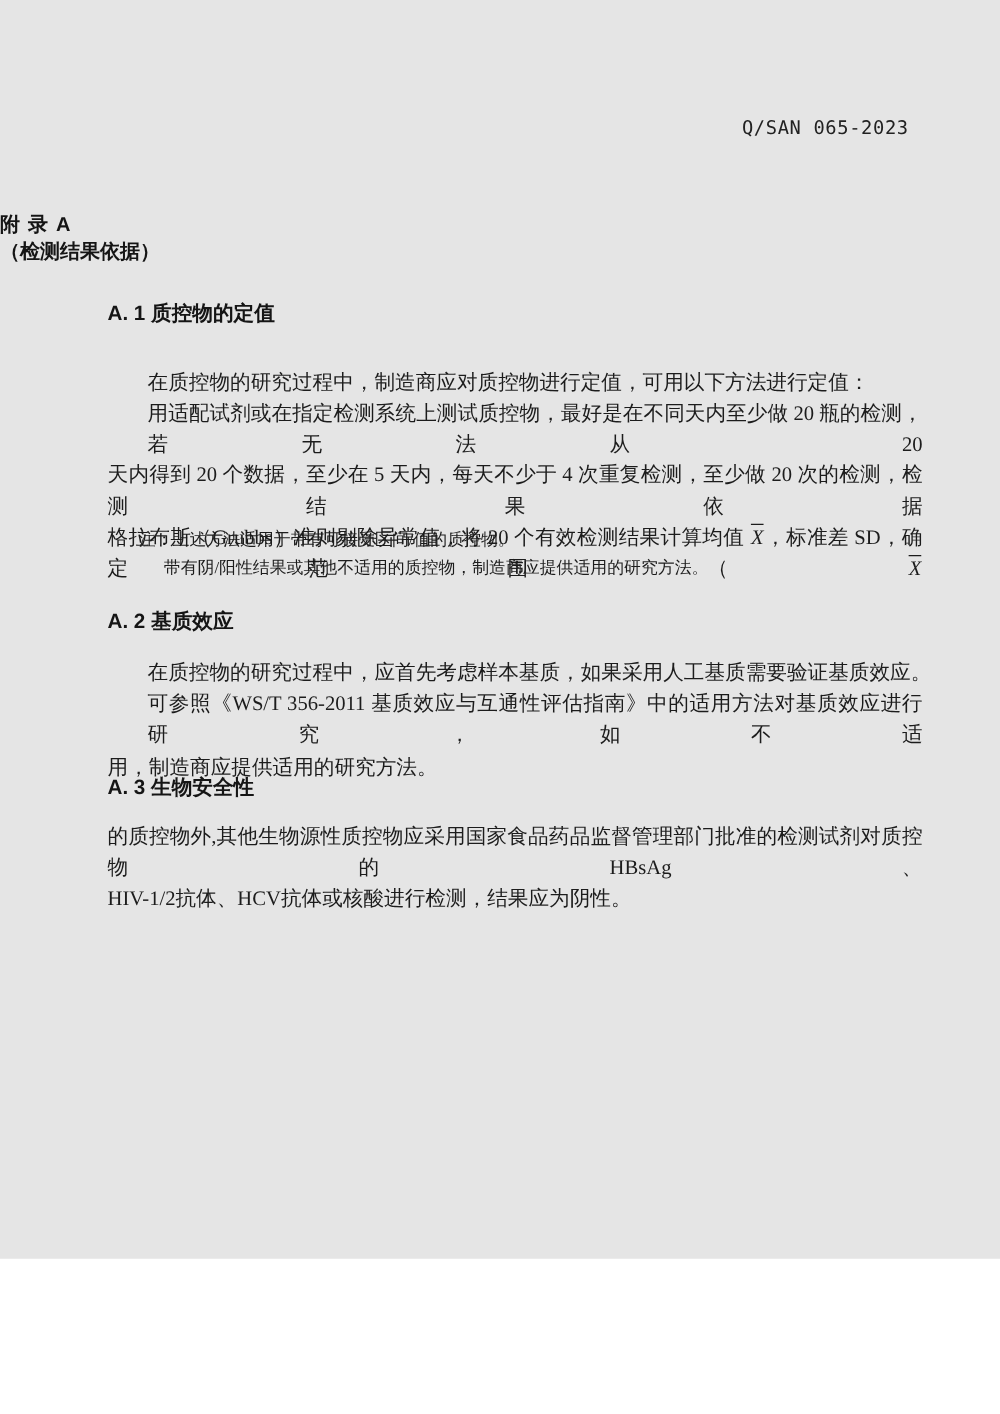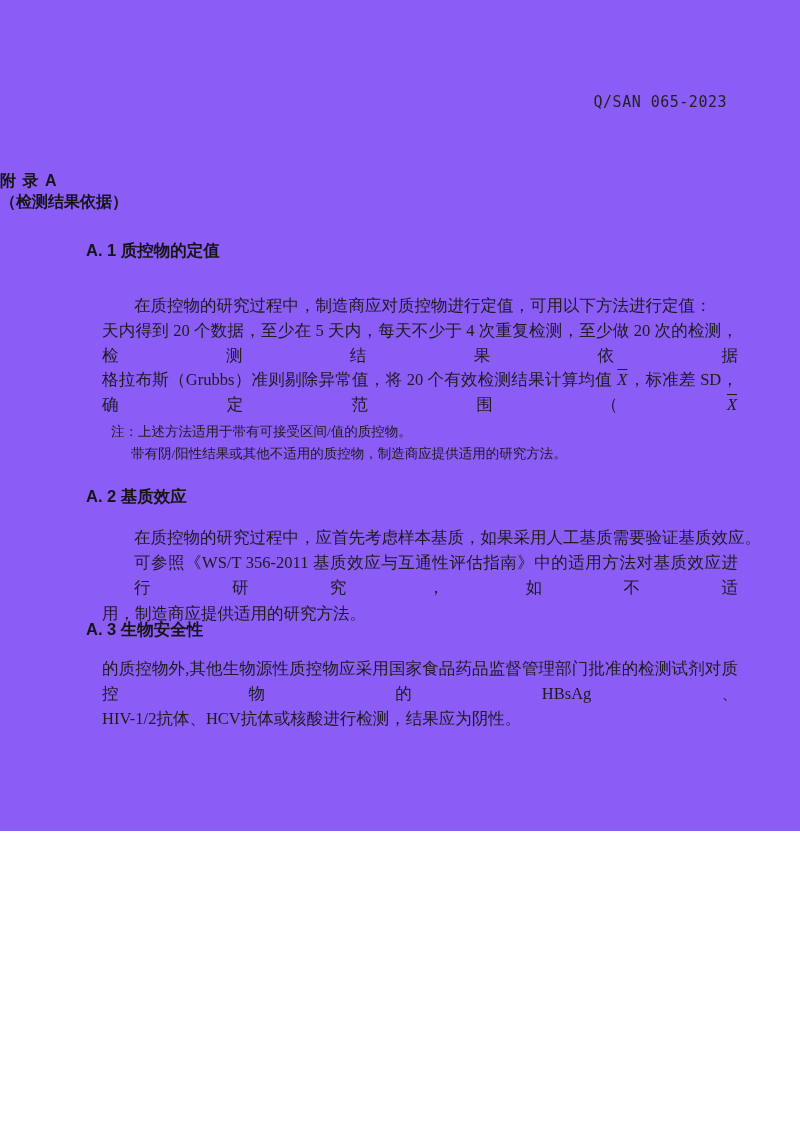--- a/index.html
+++ b/index.html
@@ -5,22 +5,22 @@
   * { box-sizing: border-box; }
   html, body { margin: 0; padding: 0; }
   body {
     width: 800px; height: 1131px;
     background: #ffffff;
     font-family: "Liberation Serif", "DejaVu Serif", serif;
     color: #1c1c1c;
   }
   .page {
     position: relative;
-    width: 800px; height: 831px;
-    background: #8b5cf6;
+    width: 800px; height: 1007px;
+    background: #e5e5e5;
     overflow: hidden;
   }
   .header-code {
     position: absolute;
     top: 93px; right: 73px;
     font-family: "DejaVu Sans Mono", monospace;
     font-size: 15px;
     letter-spacing: 0.5px;
     color: #222;
   }
@@ -45,21 +45,21 @@
     white-space: nowrap;
   }
   .para {
     position: absolute;
     left: 86px;
     width: 652px;
     font-size: 16.5px;
     line-height: 24.8px;
     color: #1c1c1c;
   }
-  .para .line { white-space: nowrap; margin-left: 16px; }
+  .para .line { white-space: nowrap; }
   .para .indent { padding-left: 32px; }
   .para .just {
     white-space: normal;
     text-align: justify;
     text-align-last: justify;
   }
   .xbar {
     font-style: italic;
     text-decoration: overline;
     padding: 0 1px;
@@ -89,20 +89,21 @@
 
   <div class="title-block">
     <div class="title-appendix">附 录 A</div>
     <div class="title-type">（检测结果依据）</div>
   </div>
 
   <div class="sec-heading" style="top:240px;">A. 1 质控物的定值</div>
 
   <div class="para" style="top:294px;">
     <div class="line indent">在质控物的研究过程中，制造商应对质控物进行定值，可用以下方法进行定值：</div>
+    <div class="line indent just">用适配试剂或在指定检测系统上测试质控物，最好是在不同天内至少做 20 瓶的检测，若无法从 20</div>
     <div class="line just">天内得到 20 个数据，至少在 5 天内，每天不少于 4 次重复检测，至少做 20 次的检测，检测结果依据</div>
     <div class="line just"><span>格拉布斯（Grubbs）准则剔除异常值，将 20 个有效检测结果计算均值 </span><span class="xbar">X</span><span>，标准差 SD，确定范围（</span><span class="xbar">X</span></div>
   </div>
 
   <div class="notes" style="top:421px;">
     <div class="note-line">注：上述方法适用于带有可接受区间/值的质控物。</div>
     <div class="note-line note-cont">带有阴/阳性结果或其他不适用的质控物，制造商应提供适用的研究方法。</div>
   </div>
 
   <div class="sec-heading" style="top:486px;">A. 2 基质效应</div>

